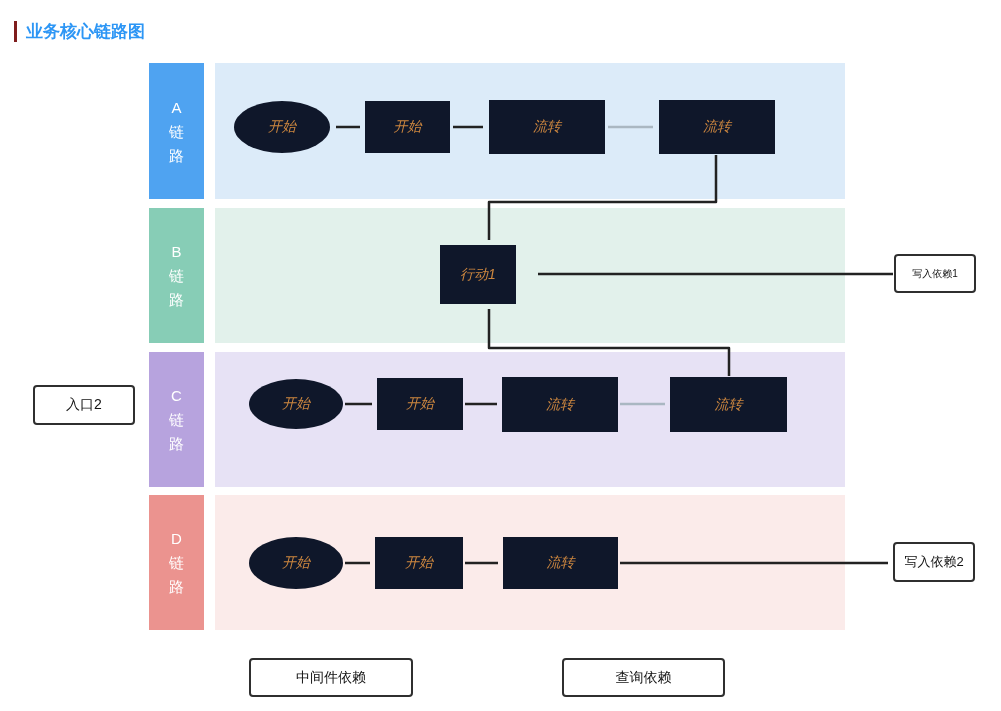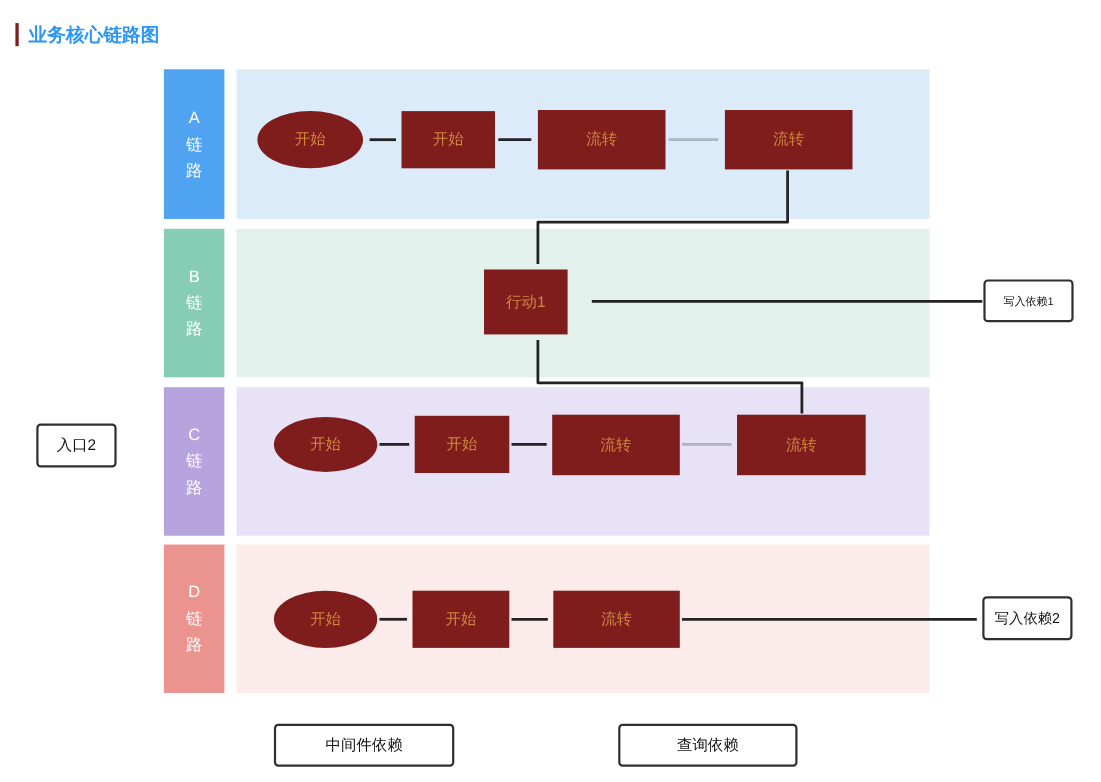--- a/index.html
+++ b/index.html
@@ -24,21 +24,21 @@
   .lane-label-d{top:495px;height:135px;background:#eb938f;}
   
   .band{position:absolute;left:215px;width:630px;}
   .band-a{top:63px;height:136px;background:#dcebf9;}
   .band-b{top:208px;height:135px;background:#e2f1eb;}
   .band-c{top:352px;height:135px;background:#e7e2f5;}
   .band-d{top:495px;height:135px;background:#fbebea;}
   
   .node{
     position:absolute;display:flex;align-items:center;justify-content:center;
-    background:#7f1d1d;color:#cd873f;font-size:14px;
+    background:#0f172a;color:#cd873f;font-size:14px;font-style:italic;
   }
   .ellipse{border-radius:50%;}
   .n-a1{left:234px;top:101px;width:96px;height:52px;}
   .n-a2{left:365px;top:101px;width:85px;height:52px;}
   .n-a3{left:489px;top:100px;width:116px;height:54px;}
   .n-a4{left:659px;top:100px;width:116px;height:54px;}
   .n-b1{left:440px;top:245px;width:76px;height:59px;}
   .n-c1{left:249px;top:379px;width:94px;height:50px;}
   .n-c2{left:377px;top:378px;width:86px;height:52px;}
   .n-c3{left:502px;top:377px;width:116px;height:55px;}
@@ -46,21 +46,21 @@
   .n-d1{left:249px;top:537px;width:94px;height:52px;}
   .n-d2{left:375px;top:537px;width:88px;height:52px;}
   .n-d3{left:503px;top:537px;width:115px;height:52px;}
   
   .io{
     position:absolute;display:flex;align-items:center;justify-content:center;
     background:#ffffff;border:2px solid #2f2f2f;border-radius:4px;
     font-size:14px;color:#111111;box-sizing:border-box;
   }
   .io-entry1{left:33px;top:118px;width:81px;height:40px;}
-  .io-entry2{left:33px;top:385px;width:73px;height:40px;}
+  .io-entry2{left:33px;top:385px;width:102px;height:40px;}
   .io-w1{left:894px;top:254px;width:82px;height:39px;font-size:10px;}
   .io-w2{left:893px;top:542px;width:82px;height:40px;font-size:13px;}
   .io-legend1{left:249px;top:658px;width:164px;height:39px;}
   .io-legend2{left:562px;top:658px;width:163px;height:39px;}
   
   .wires{position:absolute;left:0;top:0;width:1001px;height:711px;pointer-events:none;}
   .wires path{fill:none;stroke-linejoin:round;stroke-linecap:butt;}
   .wire-black{stroke:#222222;stroke-width:2.5px;}
   .wire-gray{stroke:#aab7c2;stroke-width:2.5px;}
 </style>

